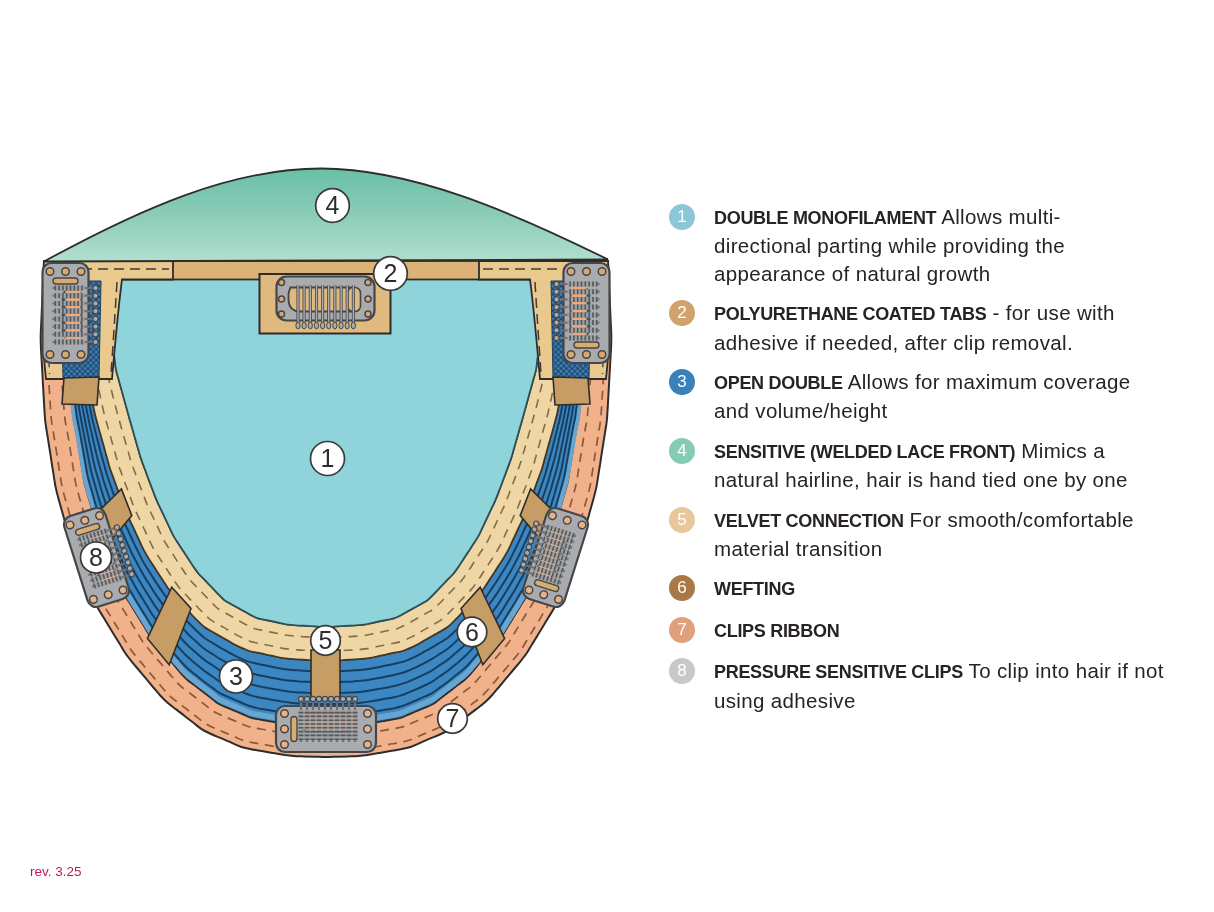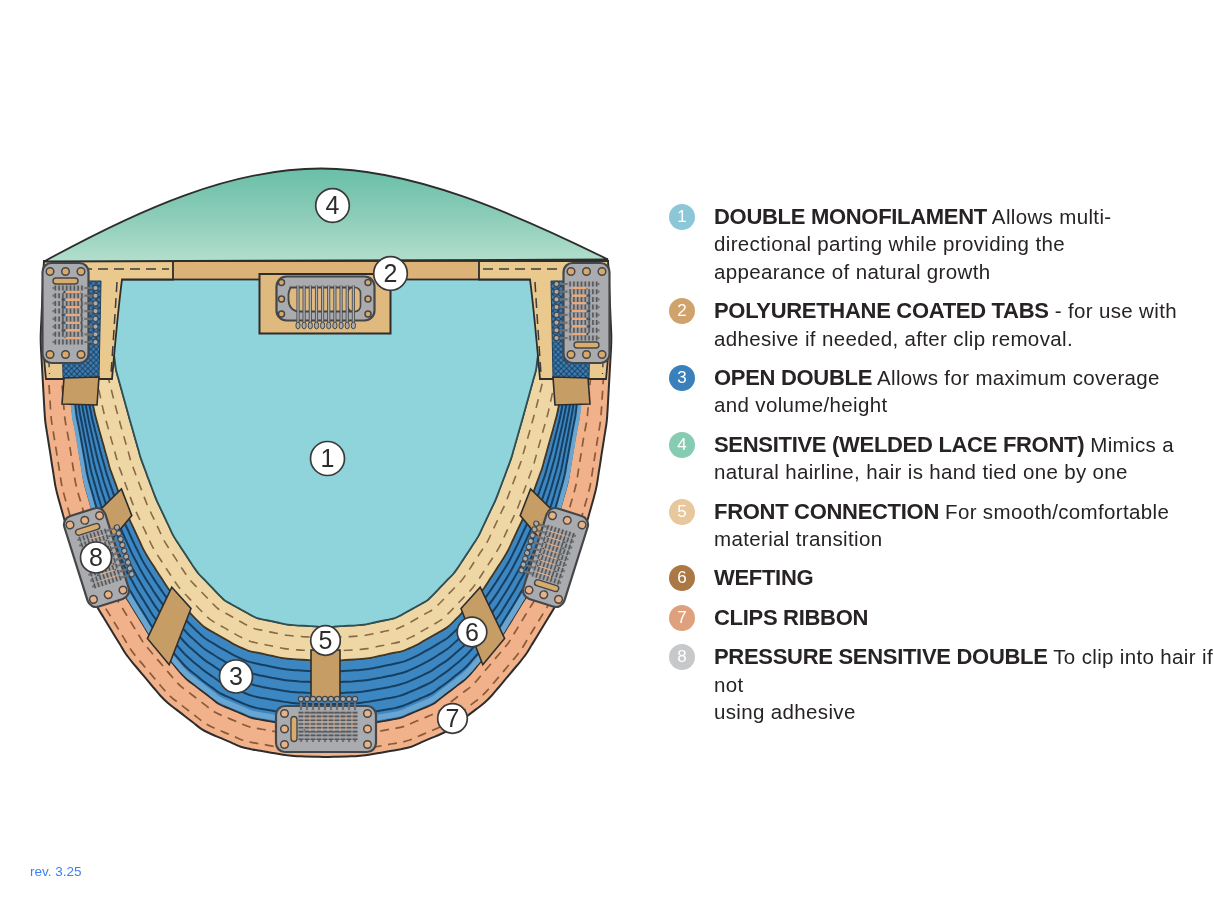--- a/index.html
+++ b/index.html
@@ -1,21 +1,21 @@
 <!DOCTYPE html>
 <html><head><meta charset="utf-8">
 <style>
 html,body{margin:0;padding:0;background:#fff;width:1214px;height:912px;overflow:hidden}
 body{position:relative;font-family:"Liberation Sans",sans-serif}
 #legend{position:absolute;left:669px;top:203px;width:560px}
 .item{position:relative;padding-left:45px;margin-bottom:12px}
 .item .txt{font-size:20.5px;line-height:27.4px;color:#272324;letter-spacing:0.35px}
-.item b{font-weight:bold;font-size:22px;letter-spacing:-0.3px}
+.item b{font-weight:bold;font-size:18px;letter-spacing:-0.3px}
 .dot{position:absolute;left:0;top:1px;width:26px;height:26px;border-radius:50%;color:#fff;font-size:17px;text-align:center;line-height:26px}
-#rev{position:absolute;left:30px;top:864px;font-size:13.5px;color:#3b82f6}
+#rev{position:absolute;left:30px;top:864px;font-size:13.5px;color:#be185d}
 </style></head>
 <body>
 <svg width="1214" height="912" viewBox="0 0 1214 912" xmlns="http://www.w3.org/2000/svg" style="position:absolute;left:0;top:0">
 <defs>
 <linearGradient id="lace" x1="0" y1="0" x2="0" y2="1">
 <stop offset="0" stop-color="#69bfa7"></stop>
         <stop offset="0.5" stop-color="#8bccb8"></stop>
         <stop offset="1" stop-color="#b2dfcd"></stop>
 </linearGradient>
 <pattern id="hatch" width="5.5" height="5.5" patternUnits="userSpaceOnUse">
@@ -397,28 +397,28 @@
 <div class="item">
       <span class="dot" style="background:#3a80ba">3</span>
       <div class="txt"><b>OPEN DOUBLE</b> Allows for maximum coverage<br>and volume/height</div>
     </div>
 <div class="item">
       <span class="dot" style="background:#85ccb3">4</span>
       <div class="txt"><b>SENSITIVE (WELDED LACE FRONT)</b> Mimics a<br>natural hairline, hair is hand tied one by one</div>
     </div>
 <div class="item">
       <span class="dot" style="background:#e9c79c">5</span>
-      <div class="txt"><b>FRONT CONNECTION</b> For smooth/comfortable<br>material transition</div>
+      <div class="txt"><b>VELVET CONNECTION</b> For smooth/comfortable<br>material transition</div>
     </div>
 <div class="item">
       <span class="dot" style="background:#aa7845">6</span>
       <div class="txt"><b>WEFTING</b></div>
     </div>
 <div class="item">
       <span class="dot" style="background:#dfa17d">7</span>
       <div class="txt"><b>CLIPS RIBBON</b></div>
     </div>
 <div class="item">
       <span class="dot" style="background:#c7c8ca">8</span>
-      <div class="txt"><b>PRESSURE SENSITIVE DOUBLE</b> To clip into hair if not<br>using adhesive</div>
+      <div class="txt"><b>PRESSURE SENSITIVE CLIPS</b> To clip into hair if not<br>using adhesive</div>
     </div>
   </div>
 <div id="rev">rev. 3.25</div>
 
 </body></html>

